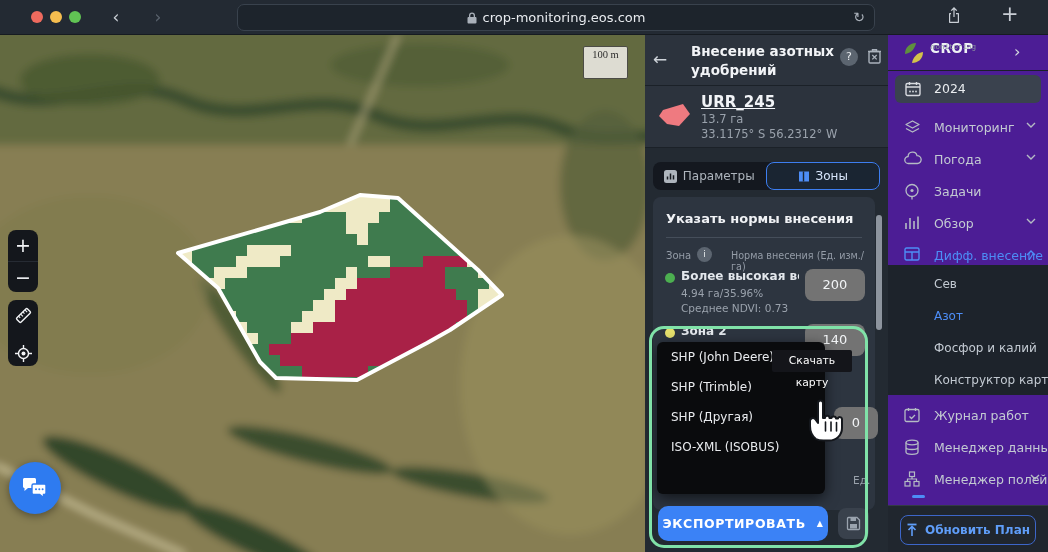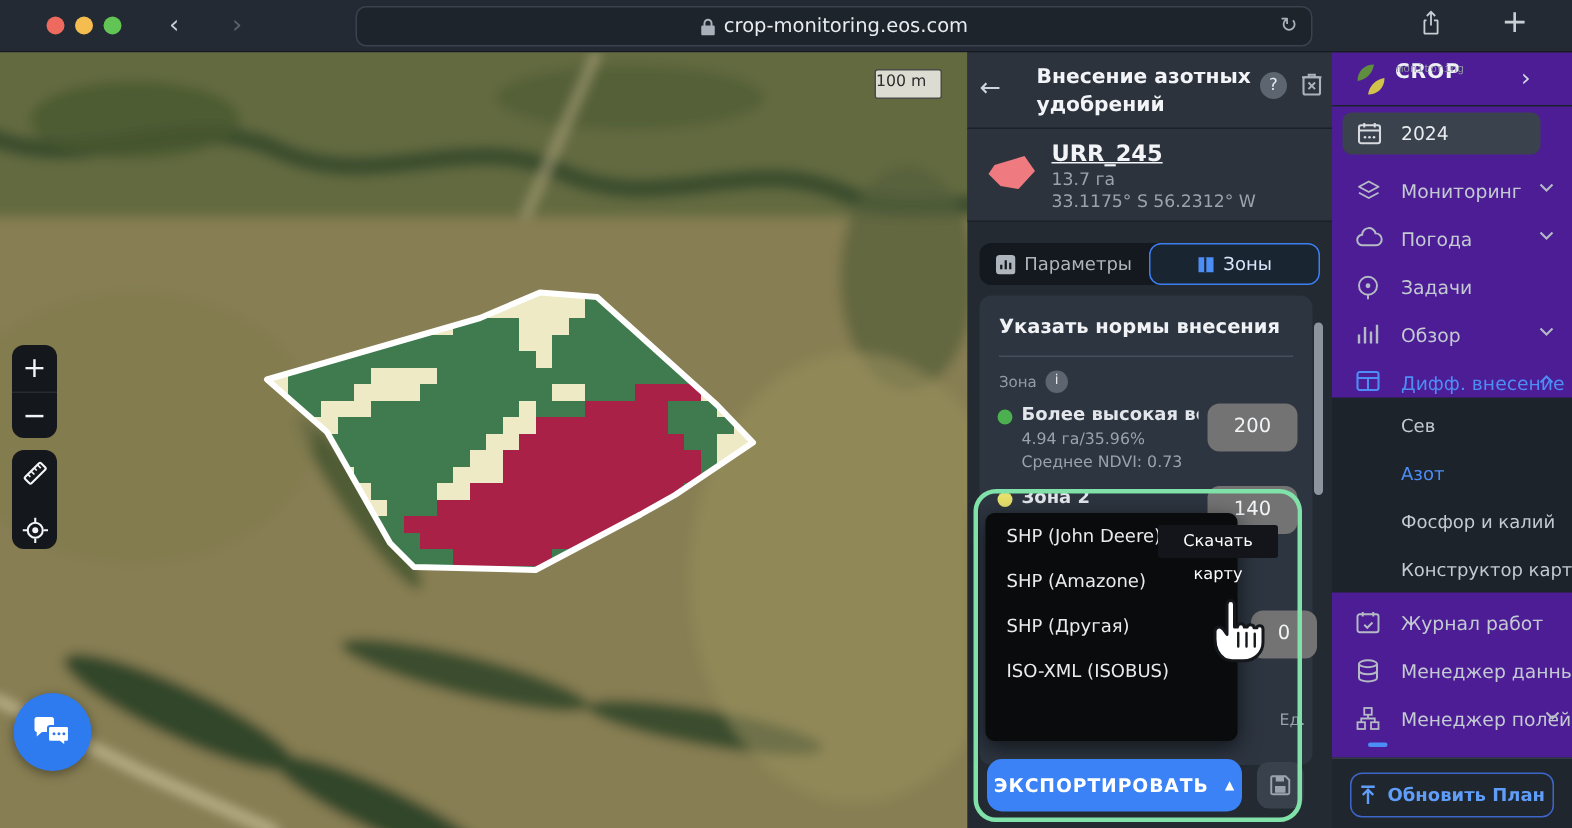--- a/index.html
+++ b/index.html
@@ -9,21 +9,21 @@
   
   .chrome{position:absolute;left:0;top:0;width:1048px;height:35px;background:#232a33;border-bottom:1px solid #161b21;}
   .tl{position:absolute;top:11px;width:12px;height:12px;border-radius:50%;}
   .navarr{position:absolute;top:5px;font-size:17px;color:#c9ced5;width:24px;height:24px;text-align:center;line-height:24px;}
   .urlbar{position:absolute;left:237px;top:4px;width:638px;height:27px;background:#1d242c;border:1px solid #39424d;border-radius:7px;color:#e8ebef;font-size:13px;display:flex;align-items:center;justify-content:center;gap:6px;}
   .urlbar .reload{position:absolute;right:9px;top:4px;color:#aab1ba;font-size:14px;}
   .chrome-ic{position:absolute;top:6px;color:#c9ced5;font-size:17px;}
 
   
   .map{position:absolute;left:0;top:35px;width:645px;height:517px;overflow:hidden;background:#867e52;}
-  .scalebar{position:absolute;left:583px;top:11px;width:45px;height:20px;background:#dddcd2;border:1px solid #4c4c46;border-radius:2px;color:#2e2e2e;font-size:10.5px;line-height:15px;}
+  .scalebar{position:absolute;left:583px;top:11px;width:45px;height:33px;background:#dddcd2;border:1px solid #4c4c46;border-radius:2px;color:#2e2e2e;font-size:10.5px;text-align:center;line-height:15px;font-family:Liberation Serif, serif;}
   .mapctl{position:absolute;left:8px;width:30px;background:#14171c;border-radius:8px;color:#fff;text-align:center;}
   .mapctl .btn{height:31px;line-height:31px;font-size:19px;color:#f2f4f6;}
   .chatbtn{position:absolute;left:9px;top:462px;width:52px;height:52px;border-radius:50%;background:#2e7bf0;box-shadow:0 2px 8px rgba(0,0,0,.4);display:flex;align-items:center;justify-content:center;}
 
   
   .panel{position:absolute;left:645px;top:35px;width:243px;height:517px;background:#232a32;}
   .panel-hd{position:absolute;left:0;top:0;width:243px;height:51px;background:#2c333d;border-bottom:1px solid #1b2128;}
   .back{position:absolute;left:8px;top:14px;color:#cfd4da;font-size:17px;}
   .panel-title{position:absolute;left:34px;top:7px;width:150px;color:#f2f4f7;font-size:13.5px;font-weight:bold;line-height:19px;margin-left:12px;}
   .qmark{position:absolute;left:195px;top:13px;width:18px;height:18px;border-radius:50%;background:#5c6570;color:#e8ebee;font-size:11px;text-align:center;line-height:18px;}
@@ -56,21 +56,21 @@
   .sidebar{position:absolute;left:888px;top:35px;width:160px;height:517px;background:#4c1d95;}
   .brand{position:absolute;left:0;top:0;width:160px;height:36px;border-bottom:1px solid #1b2128;}
   .brand-name{position:absolute;left:42px;top:5px;color:#eef1f4;font-size:13.5px;font-weight:bold;letter-spacing:.5px;}
   .brand-sub{position:absolute;left:43px;top:8px;color:#8d959f;font-size:7.5px;font-family:Liberation Mono, monospace;}
   .collapse{position:absolute;left:126px;top:7px;color:#d4d9de;font-size:16px;}
   .sitem{position:absolute;left:0;width:160px;height:30px;color:#c3cad2;font-size:12.5px;}
   .sitem .lbl{position:absolute;left:46px;top:7px;white-space:nowrap;}
   .sitem .ic{position:absolute;left:16px;top:6px;}
   .sitem .chev{position:absolute;right:12px;top:9px;}
   .sitem.active .lbl{color:#4d8df6;}
-  .yearitem{position:absolute;left:7px;top:40px;width:132px;height:28px;background:#3a424e;border-radius:6px;color:#e9ecef;}
+  .yearitem{position:absolute;left:7px;top:40px;width:146px;height:28px;background:#3a424e;border-radius:6px;color:#e9ecef;}
   .yearitem .lbl{position:absolute;left:39px;top:6px;font-size:12.5px;}
   .submenu{position:absolute;left:0;top:230px;width:160px;height:130px;background:#1d232b;}
   .subitem{position:absolute;left:46px;color:#c3cad2;font-size:12px;white-space:nowrap;}
   .subitem.active{color:#4d8df6;}
   .sb-bottom{position:absolute;left:0;top:470px;width:160px;height:47px;background:#20262e;border-top:1px solid #333b45;}
   .updbtn{position:absolute;left:12px;top:9px;width:136px;height:30px;border:1px solid #3d66c9;border-radius:8px;color:#5f9df8;font-size:12px;font-weight:bold;display:flex;align-items:center;justify-content:center;gap:7px;}
   .partdash{position:absolute;left:24px;top:460px;width:13px;height:3px;background:#4d8df6;border-radius:2px;}
   svg{display:block;}
 </style>
 </head>
@@ -549,38 +549,39 @@
           </svg>
         <span>Зоны</span>
       </div>
     </div>
 
     <div class="card">
       <div class="card-title">Указать нормы внесения</div>
       <div class="card-div"></div>
       <div class="colhdr" style="left:13px;top:53px;">Зона</div>
       <div class="qmark" style="left:44px;top:50px;width:15px;height:15px;line-height:15px;font-size:9px;">i</div>
+      <div class="colhdr" style="left:78px;top:53px;width:140px;font-size:9.6px;">Норма внесения (Ед. изм./га)</div>
 
       <div class="zdot" style="left:12px;top:76px;background:#4caf50;"></div>
       <div class="zname" style="left:28px;top:72px;">Более высокая веге...</div>
       <div class="zsub" style="left:28px;top:90px;">4.94 га/35.96%</div>
       <div class="zsub" style="left:28px;top:105px;">Среднее NDVI: 0.73</div>
       <div class="rate" style="left:152px;top:72px;">200</div>
 
       <div class="zdot" style="left:12px;top:131px;background:#e6e06c;"></div>
       <div class="zname" style="left:28px;top:127px;">Зона 2</div>
       <div class="rate" style="left:152px;top:127px;">140</div>
 
       <div class="rate" style="left:181px;top:210px;width:44px;">0</div>
       <div class="zsub" style="left:200px;top:277px;">Ед.</div>
     </div>
 
     <div class="menu">
       <div class="mitem">SHP (John Deere)</div>
-      <div class="mitem">SHP (Amazone)</div>
+      <div class="mitem">SHP (Trimble)</div>
       <div class="mitem">SHP (Другая)</div>
       <div class="mitem">ISO-XML (ISOBUS)</div>
     </div>
     <div class="tooltip">Скачать карту</div>
 
     <div class="exportbtn">
       <span>ЭКСПОРТИРОВАТЬ</span>
       <span style="font-size:8px;vertical-align:2px;margin-left:6px;">▲</span>
     </div>
     <div class="savebtn">

